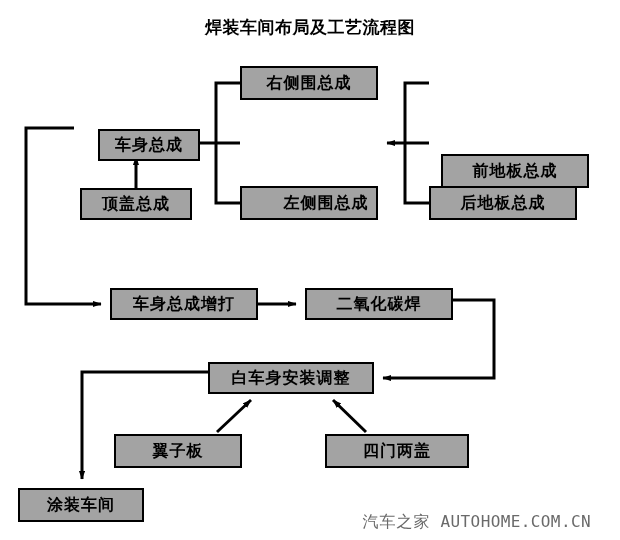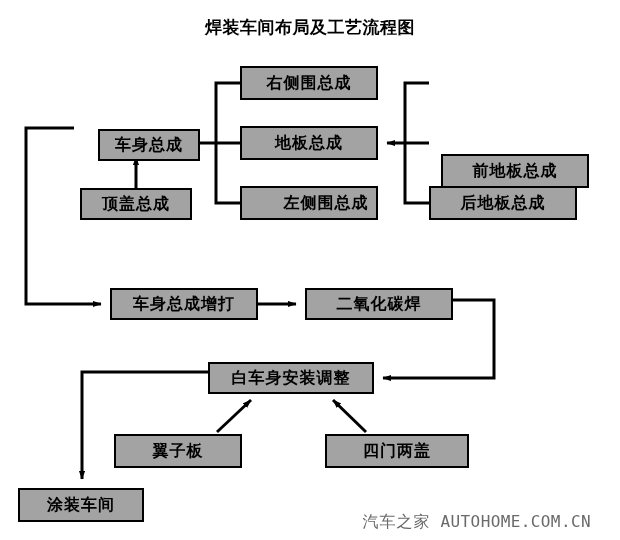--- a/index.html
+++ b/index.html
@@ -99,21 +99,20 @@
 
       <path d="M366,432 L333,400" marker-end="url(#ah)"></path>
 
       <path d="M208,372 L82,372 L82,479" marker-end="url(#ah)"></path>
     </g>
   </svg>
 
   <div class="node" style="left: 74px; top: 129px; width: 102px; height: 32px; margin-left: 24px;">车身总成</div>
   <div class="node" style="left: 80px; top: 188px; width: 112px; height: 32px;">顶盖总成</div>
   <div class="node" style="left: 240px; top: 66px; width: 138px; height: 34px;">右侧围总成</div>
-  <div class="node" style="left: 240px; top: 126px; width: 138px; height: 34px;">地板总成</div>
   <div class="node" style="left: 240px; top: 186px; width: 138px; height: 34px; padding-left: 34px;">左侧围总成</div>
   <div class="node" style="left: 441px; top: 126px; width: 148px; height: 34px; margin-top: 28px;">前地板总成</div>
   <div class="node" style="left: 429px; top: 186px; width: 148px; height: 34px;">后地板总成</div>
   <div class="node" style="left: 110px; top: 288px; width: 148px; height: 32px;">车身总成增打</div>
   <div class="node" style="left: 305px; top: 288px; width: 148px; height: 32px;">二氧化碳焊</div>
   <div class="node" style="left: 208px; top: 362px; width: 166px; height: 32px;">白车身安装调整</div>
   <div class="node" style="left: 114px; top: 434px; width: 128px; height: 34px;">翼子板</div>
   <div class="node" style="left: 325px; top: 434px; width: 144px; height: 34px;">四门两盖</div>
   <div class="node" style="left: 18px; top: 488px; width: 126px; height: 34px;">涂装车间</div>
 

